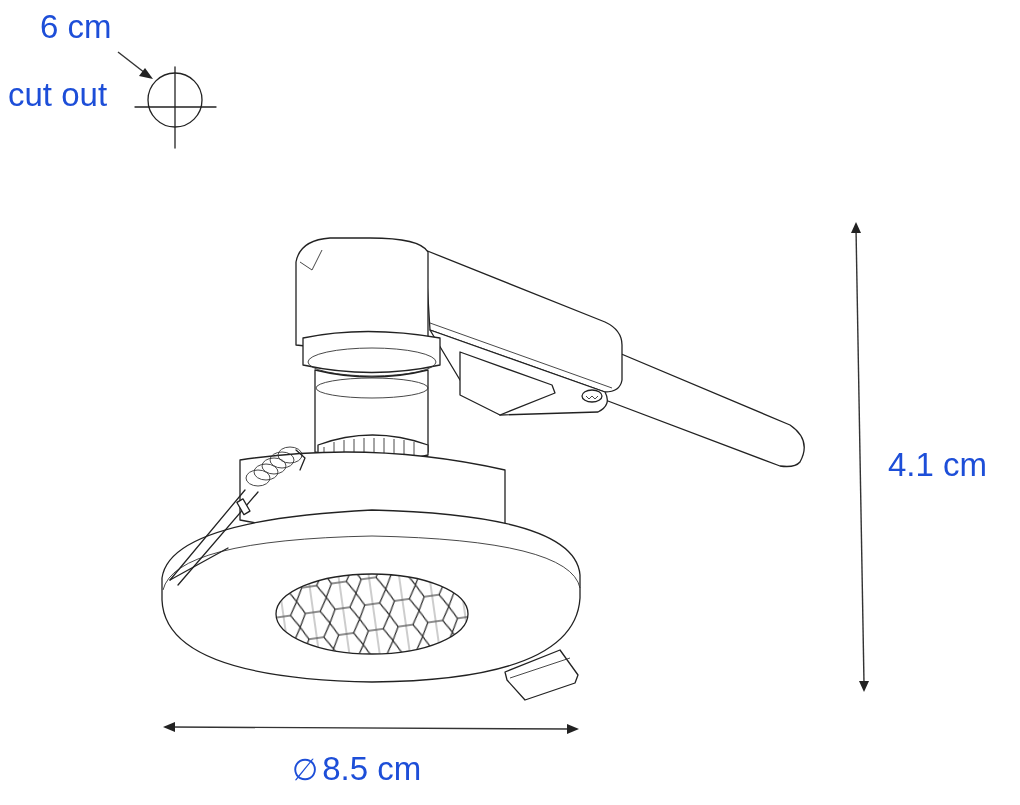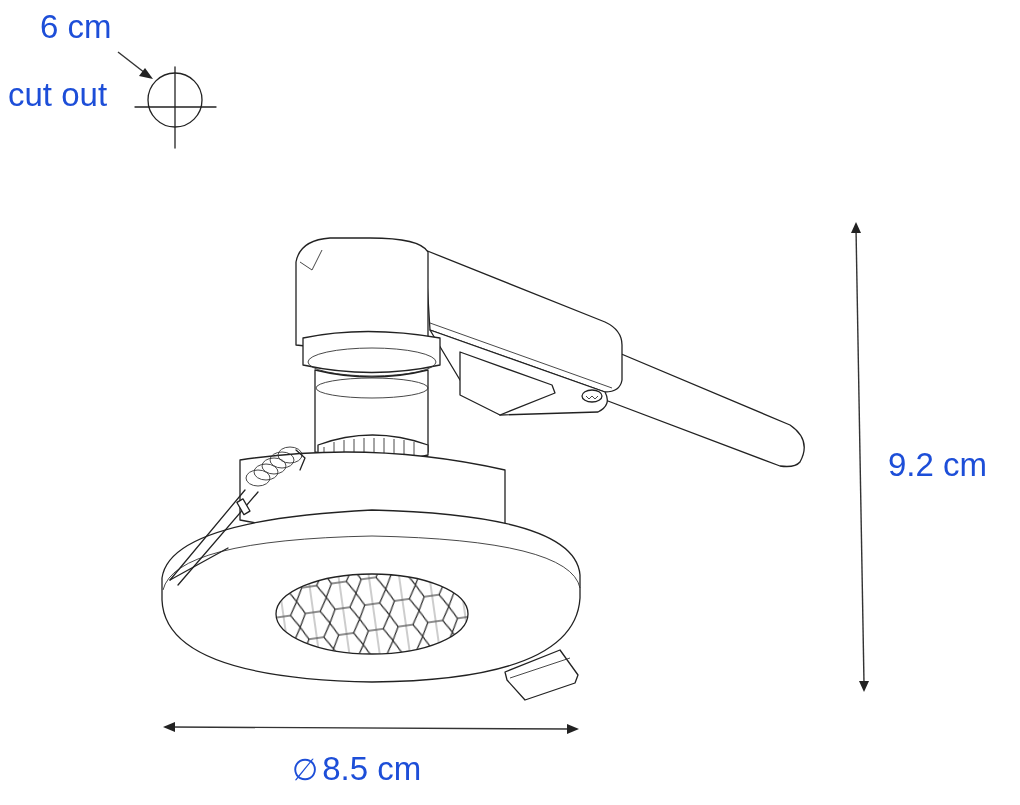--- a/index.html
+++ b/index.html
@@ -17,21 +17,21 @@
     .fillw { fill: #ffffff; stroke: #222; stroke-width: 1.3; stroke-linejoin: round; }
     .thin { fill: none; stroke: #333; stroke-width: 0.9; }
     .dim { fill: none; stroke: #333; stroke-width: 1.4; }
     .arrowhead { fill: #222; stroke: none; }
   </style>
 </head>
 <body>
 
 <div class="label" id="cut-size">6 cm</div>
 <div class="label" id="cut-text">cut out</div>
-<div class="label" id="height-label">9.2 cm</div>
+<div class="label" id="height-label">4.1 cm</div>
 <div class="label" id="width-label"><span class="dia">∅</span><span>8.5 cm</span></div>
 
 <svg class="drawing" width="1020" height="805" viewBox="0 0 1020 805">
 
   <g>
     <circle cx="175" cy="100" r="27" class="ln"></circle>
     <line x1="135" y1="107" x2="216" y2="107" class="ln"></line>
     <line x1="175" y1="67" x2="175" y2="148" class="ln"></line>
   </g>
   <g>

